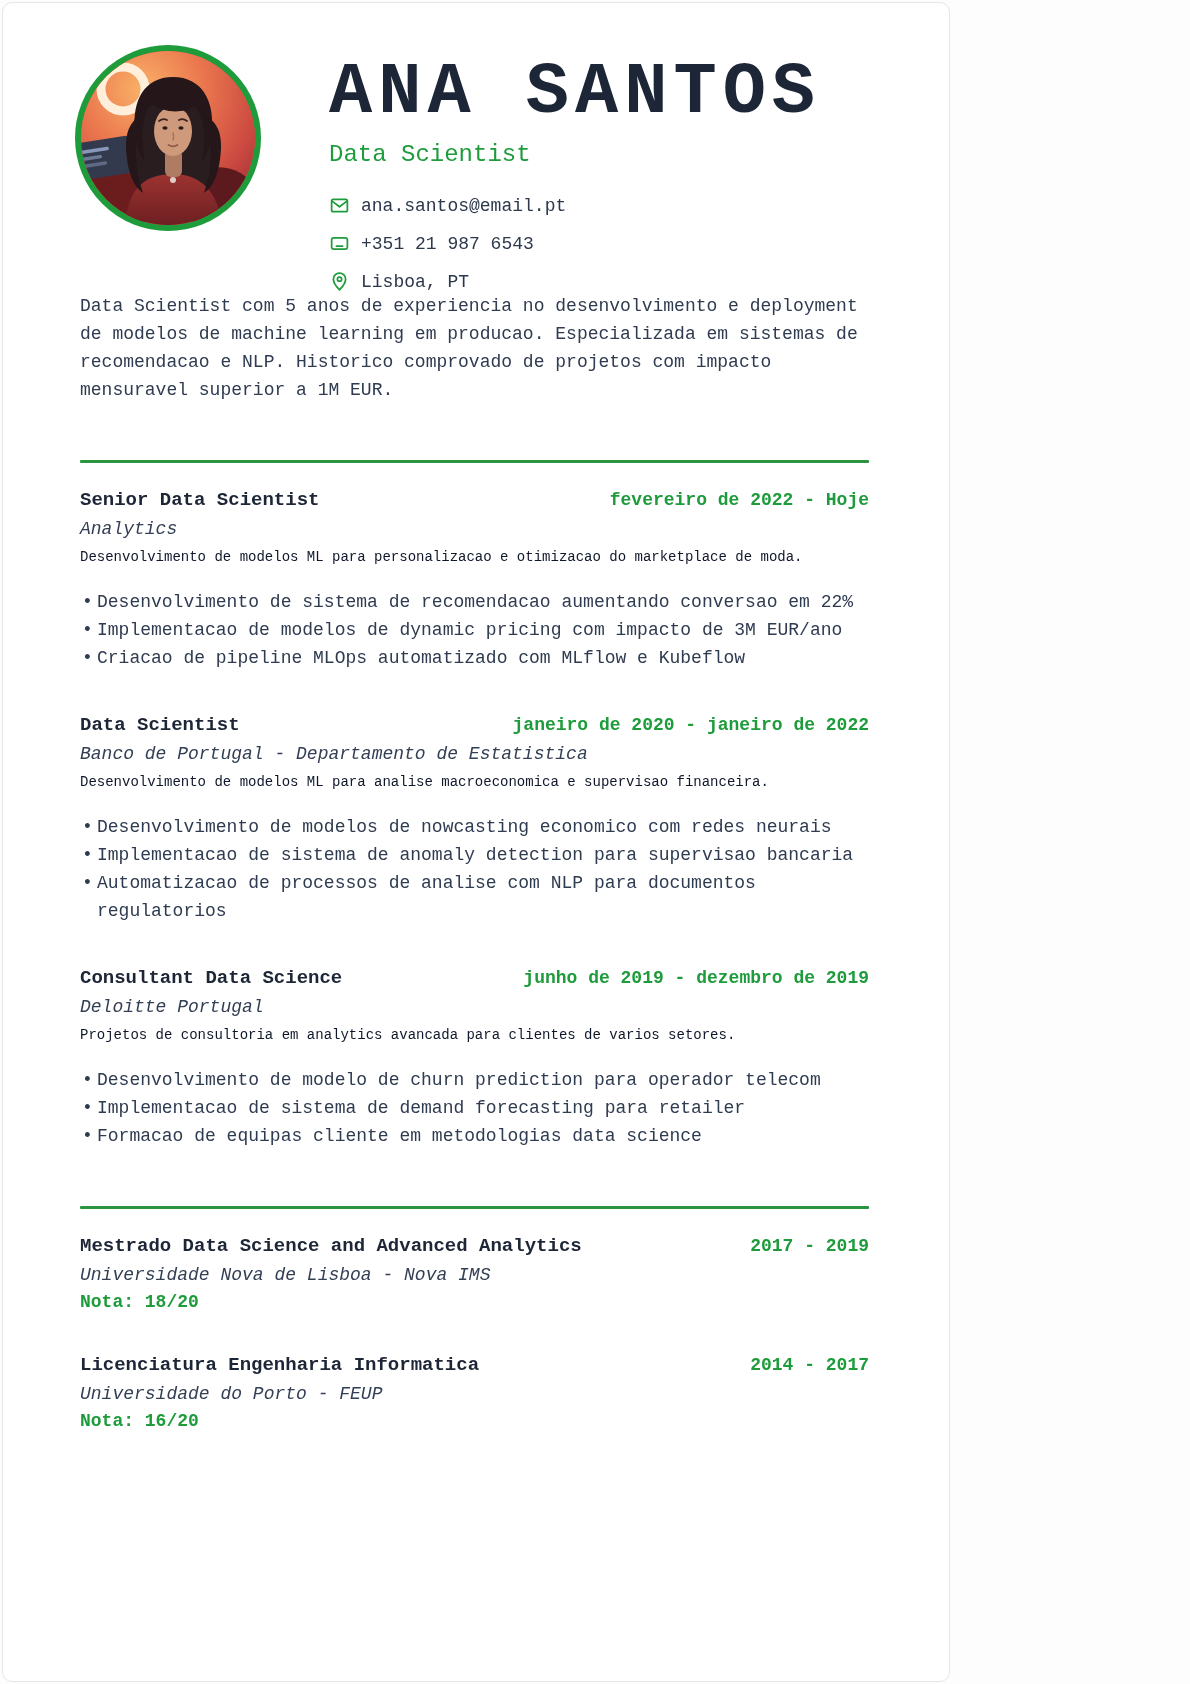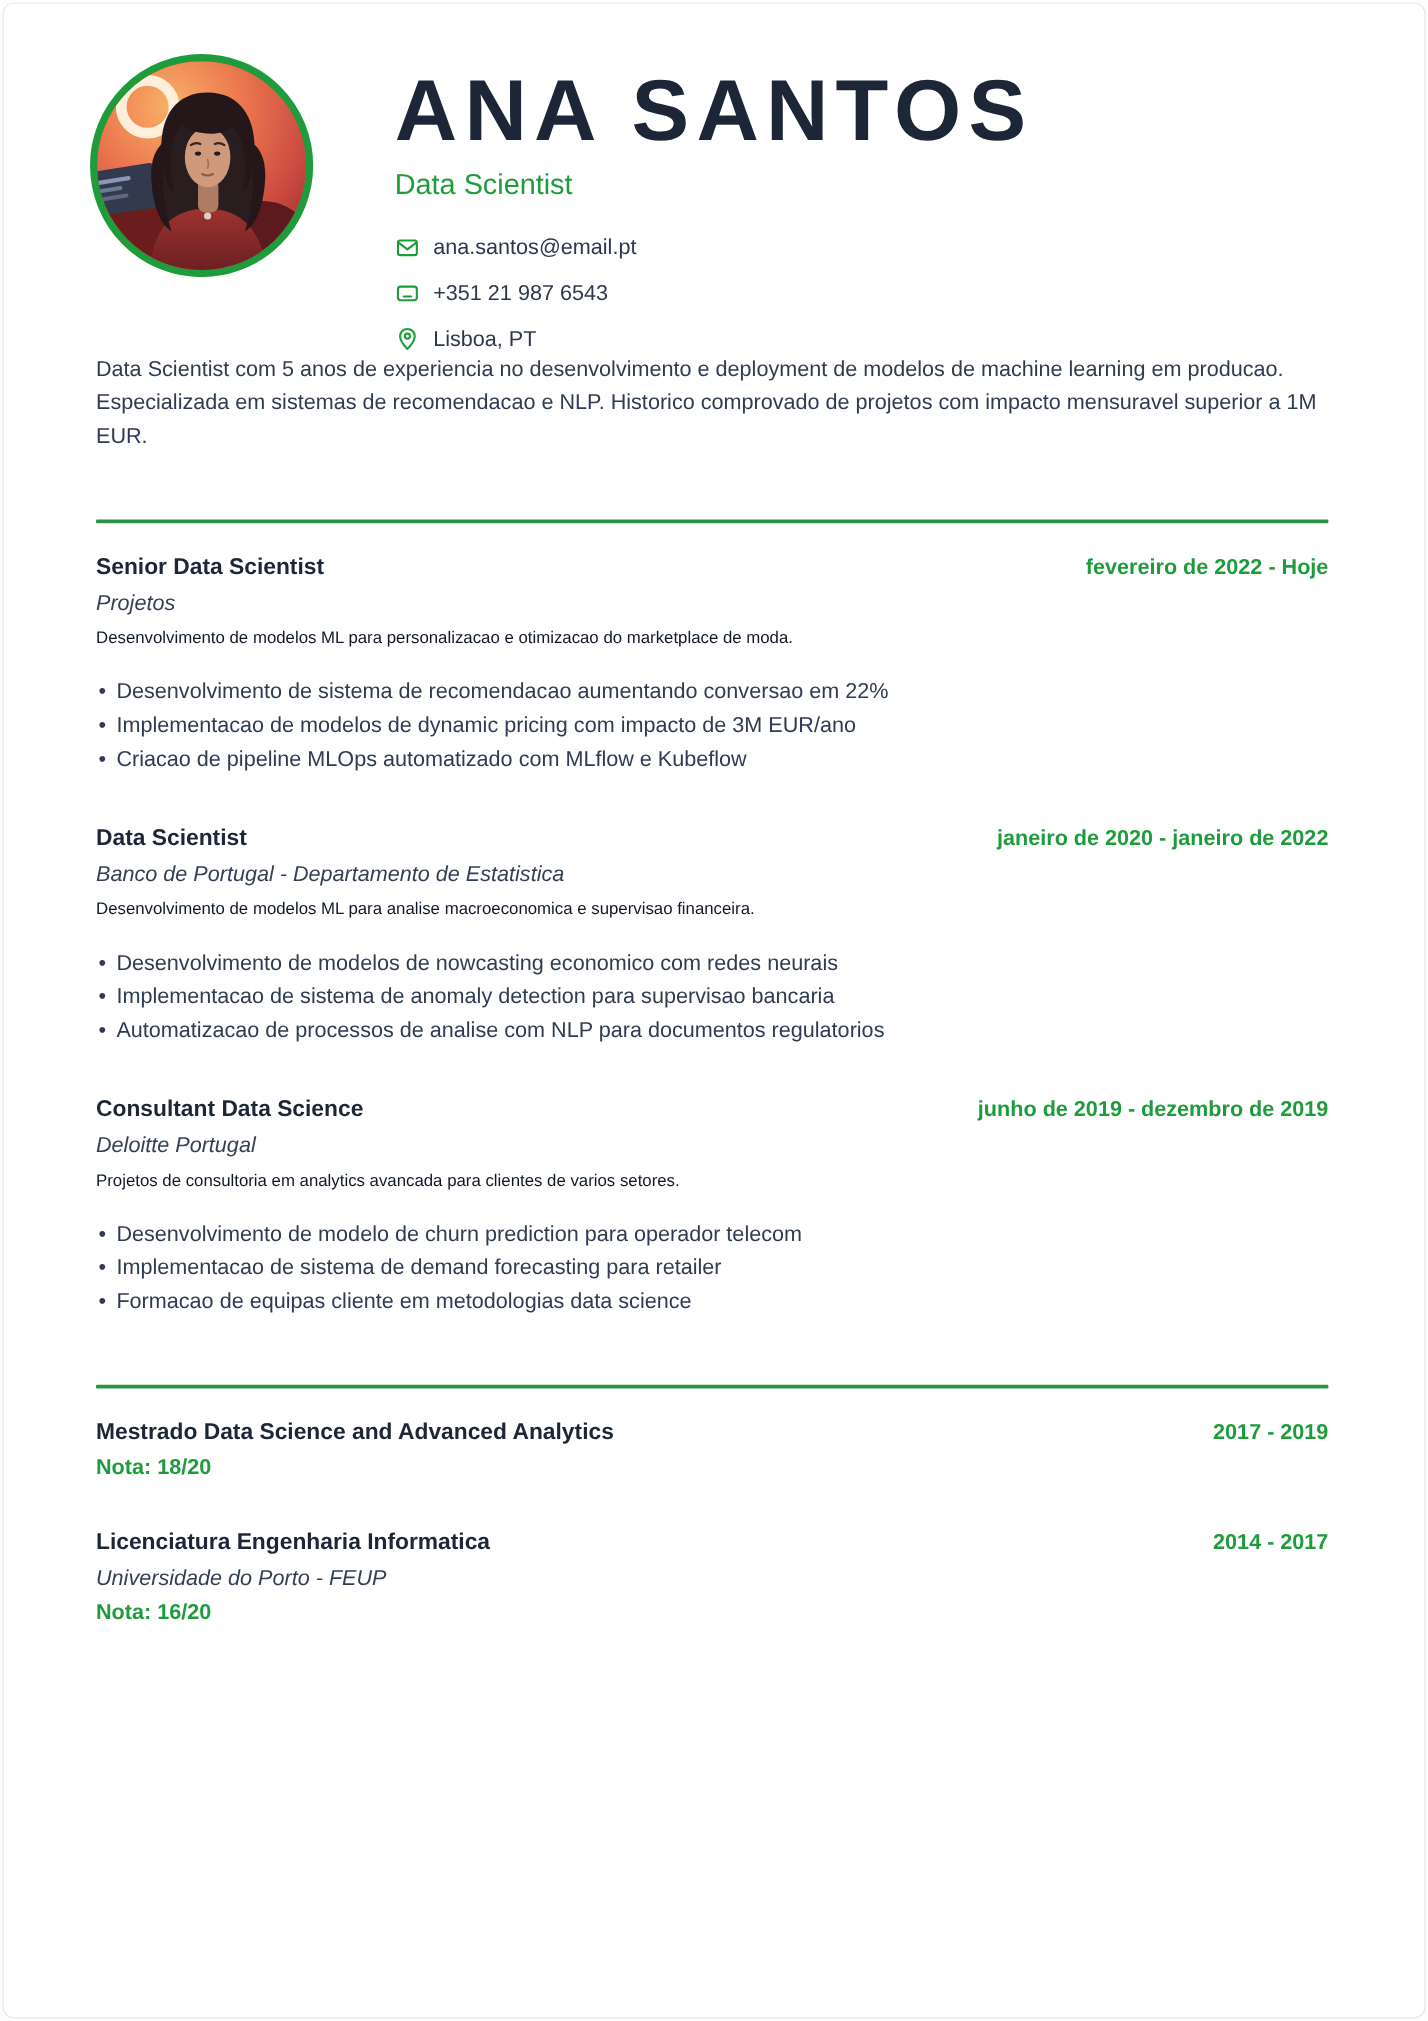--- a/index.html
+++ b/index.html
@@ -4,28 +4,29 @@
 <style>
   html, body {
     margin: 0;
     padding: 0;
     background: #fdfdfd;
     font-family: "Liberation Sans", sans-serif;
     color: #2f3b50;
   }
   .page {
     box-sizing: border-box;
-    width: 1186px;
+    width: 948px;
     height: 1680px;
     margin: 2px;
     background: #ffffff;
     border: 1px solid #e4e6ea;
     border-radius: 10px;
     padding: 42px 80px 60px 77px;
     overflow: hidden;
+    font-family: Liberation Mono, monospace;
   }
   
   .header { display: flex; align-items: flex-start; gap: 68px; }
   .avatar {
     box-sizing: border-box;
     width: 186px; height: 186px;
     margin-left: -5px;
     border-radius: 50%;
     border: 6px solid #1e9c3c;
     overflow: hidden;
@@ -173,21 +174,21 @@
   <p class="summary">Data Scientist com 5 anos de experiencia no desenvolvimento e deployment de modelos de machine learning em producao. Especializada em sistemas de recomendacao e NLP. Historico comprovado de projetos com impacto mensuravel superior a 1M EUR.</p>
 
   <section class="section">
     <div class="rule"></div>
 
     <article class="entry">
       <div class="entry-head">
         <h3 class="entry-role">Senior Data Scientist</h3>
         <span class="entry-dates">fevereiro de 2022 - Hoje</span>
       </div>
-      <div class="entry-company">Projetos</div>
+      <div class="entry-company">Analytics</div>
       <p class="entry-desc">Desenvolvimento de modelos ML para personalizacao e otimizacao do marketplace de moda.</p>
       <ul class="bullets">
         <li>Desenvolvimento de sistema de recomendacao aumentando conversao em 22%</li>
         <li>Implementacao de modelos de dynamic pricing com impacto de 3M EUR/ano</li>
         <li>Criacao de pipeline MLOps automatizado com MLflow e Kubeflow</li>
       </ul>
     </article>
 
     <article class="entry">
       <div class="entry-head">
@@ -219,20 +220,21 @@
   </section>
 
   <section class="section">
     <div class="rule"></div>
 
     <article class="entry">
       <div class="entry-head">
         <h3 class="entry-role">Mestrado Data Science and Advanced Analytics</h3>
         <span class="entry-dates">2017 - 2019</span>
       </div>
+      <div class="entry-company">Universidade Nova de Lisboa - Nova IMS</div>
       <div class="entry-grade">Nota: 18/20</div>
     </article>
 
     <article class="entry">
       <div class="entry-head">
         <h3 class="entry-role">Licenciatura Engenharia Informatica</h3>
         <span class="entry-dates">2014 - 2017</span>
       </div>
       <div class="entry-company">Universidade do Porto - FEUP</div>
       <div class="entry-grade">Nota: 16/20</div>

